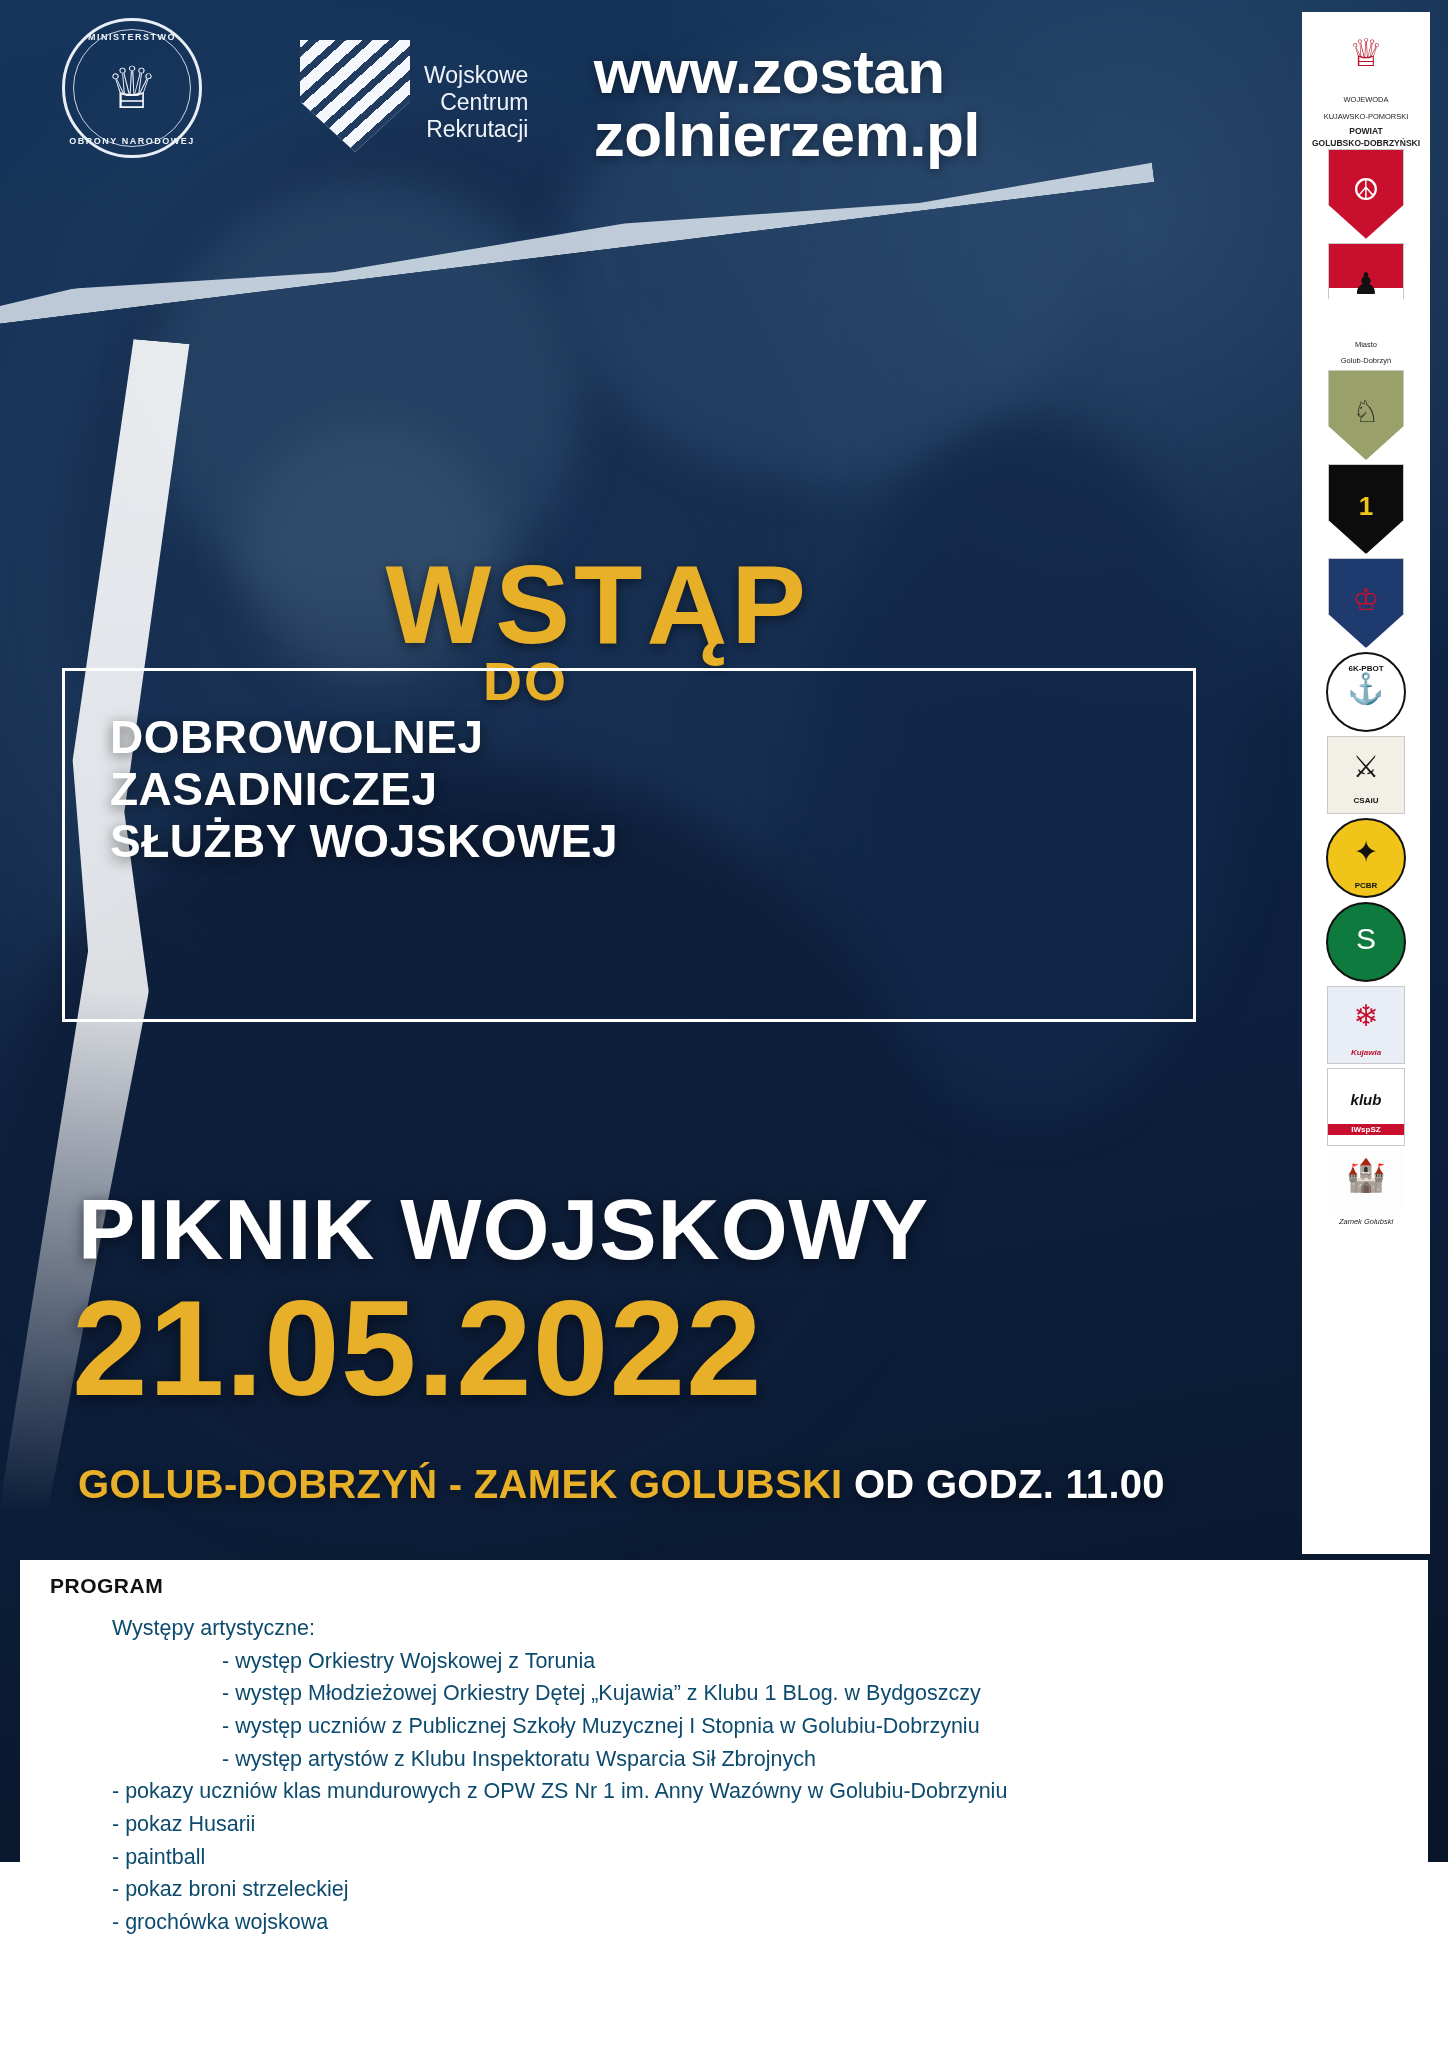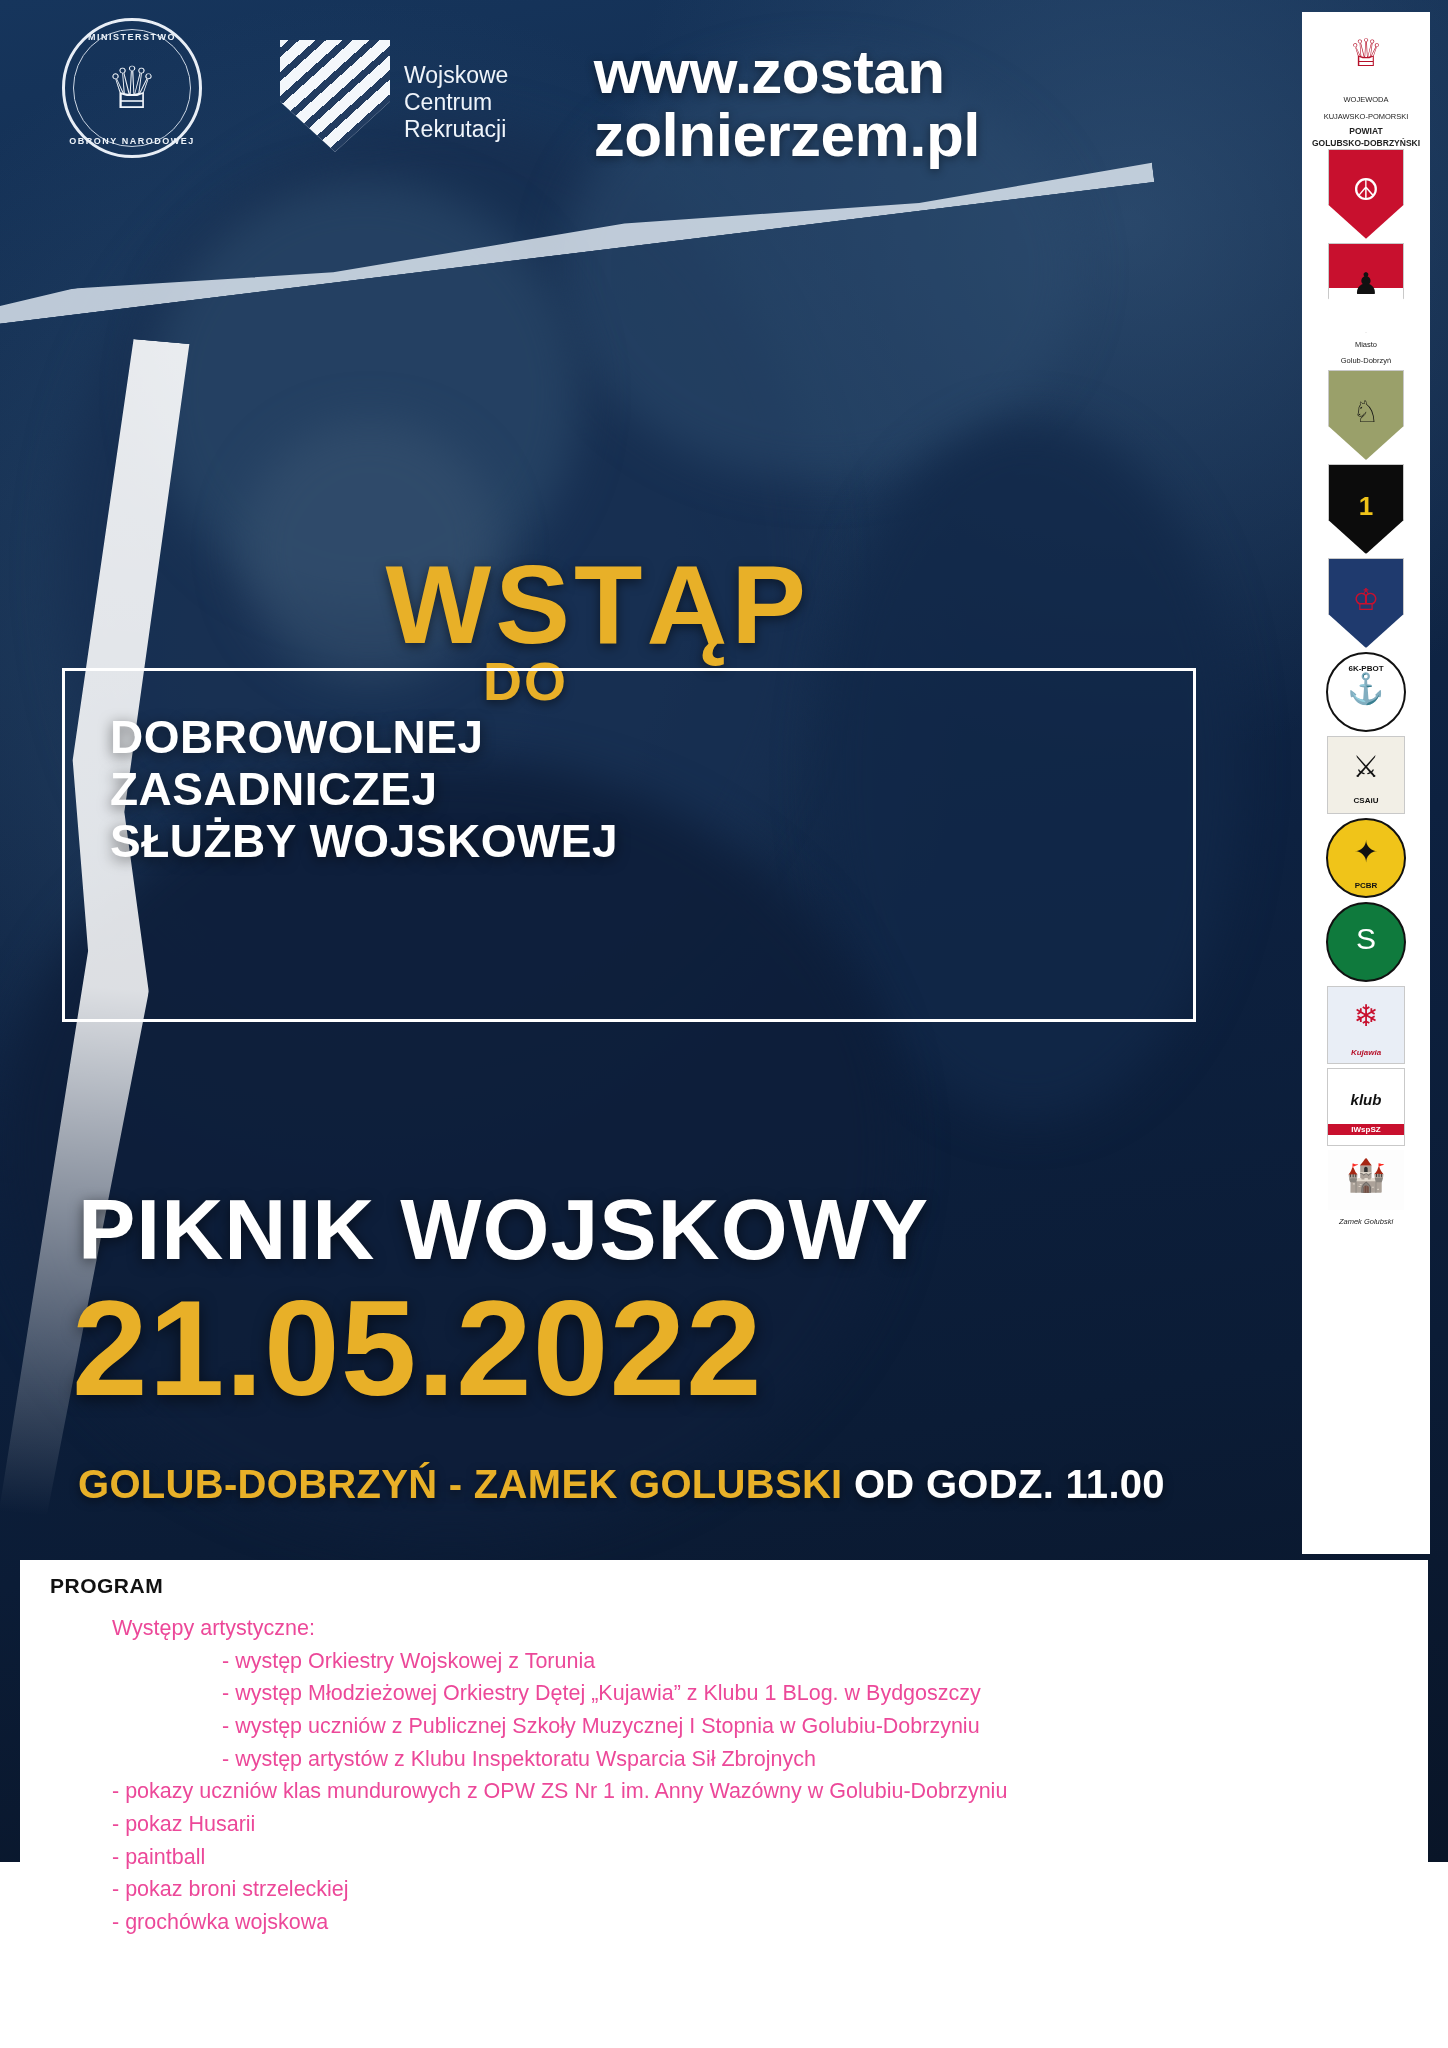--- a/index.html
+++ b/index.html
@@ -69,21 +69,21 @@
     position: absolute; left: 50%; top: 50%; transform: translate(-50%,-50%);
     font-size: 58px; color: #f2f6fb; line-height: 1;
   }
   .mon-logo .arc-top, .mon-logo .arc-bottom {
     position: absolute; left: 0; right: 0; text-align: center;
     font-size: 9px; letter-spacing: 1.5px; color: #eef3f9; font-weight: bold;
   }
   .mon-logo .arc-top { top: 14px; }
   .mon-logo .arc-bottom { bottom: 12px; }
 
-  .wcr-logo { position: absolute; left: 280px; top: 40px; width: 255px; height: 115px; }
+  .wcr-logo { position: absolute; left: 300px; top: 40px; width: 255px; height: 115px; text-align: right; }
   .wcr-shield {
     position: absolute; left: 0; top: 0; width: 110px; height: 112px;
     background: #f4f7fb;
     clip-path: polygon(0 0, 100% 0, 100% 55%, 50% 100%, 0 55%);
   }
   .wcr-shield .slash {
     position: absolute; left: 0; top: 0; width: 100%; height: 100%;
     background: repeating-linear-gradient(-42deg, rgba(23,50,88,0.95) 0 7px, rgba(244,247,251,0) 7px 18px);
   }
   .wcr-text {
@@ -199,21 +199,21 @@
     background: #ffffff;
     box-sizing: border-box;
     padding: 14px 0 0 0;
   }
   .program h2 {
     margin: 0; font-size: 21px; font-weight: bold; color: #111;
     letter-spacing: 0.5px; padding-left: 30px;
   }
   .program .lines {
     margin-top: 14px; padding-left: 92px;
-    font-size: 21.5px; color: #ec4899; line-height: 1.52;
+    font-size: 21.5px; color: #0c4a6e; line-height: 1.52;
   }
   .program .lines .ind { padding-left: 110px; }
 </style>
 </head>
 <body>
 
 <div class="poster">
 
   <div class="photo-shape ps1"></div>
   <div class="photo-shape ps3"></div>

